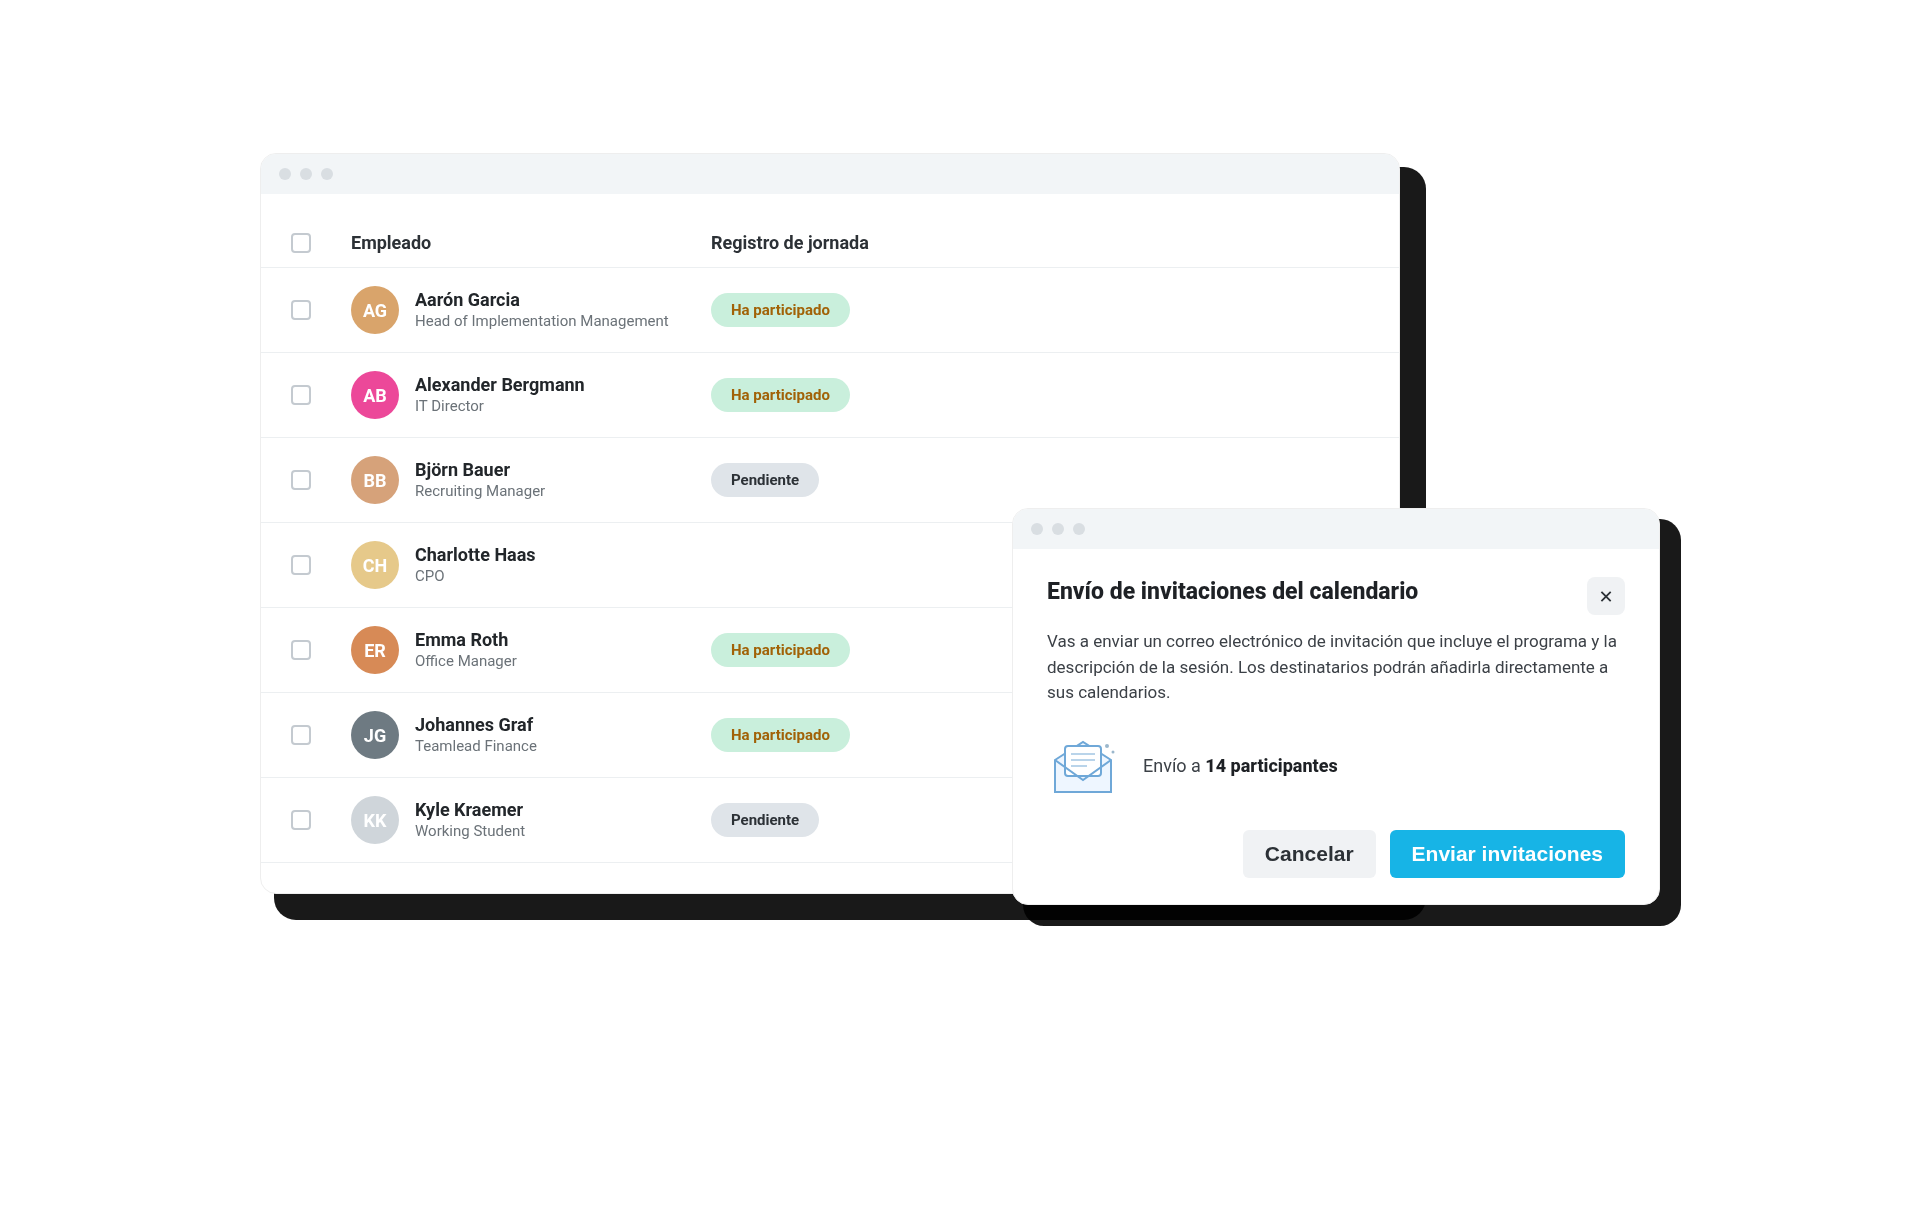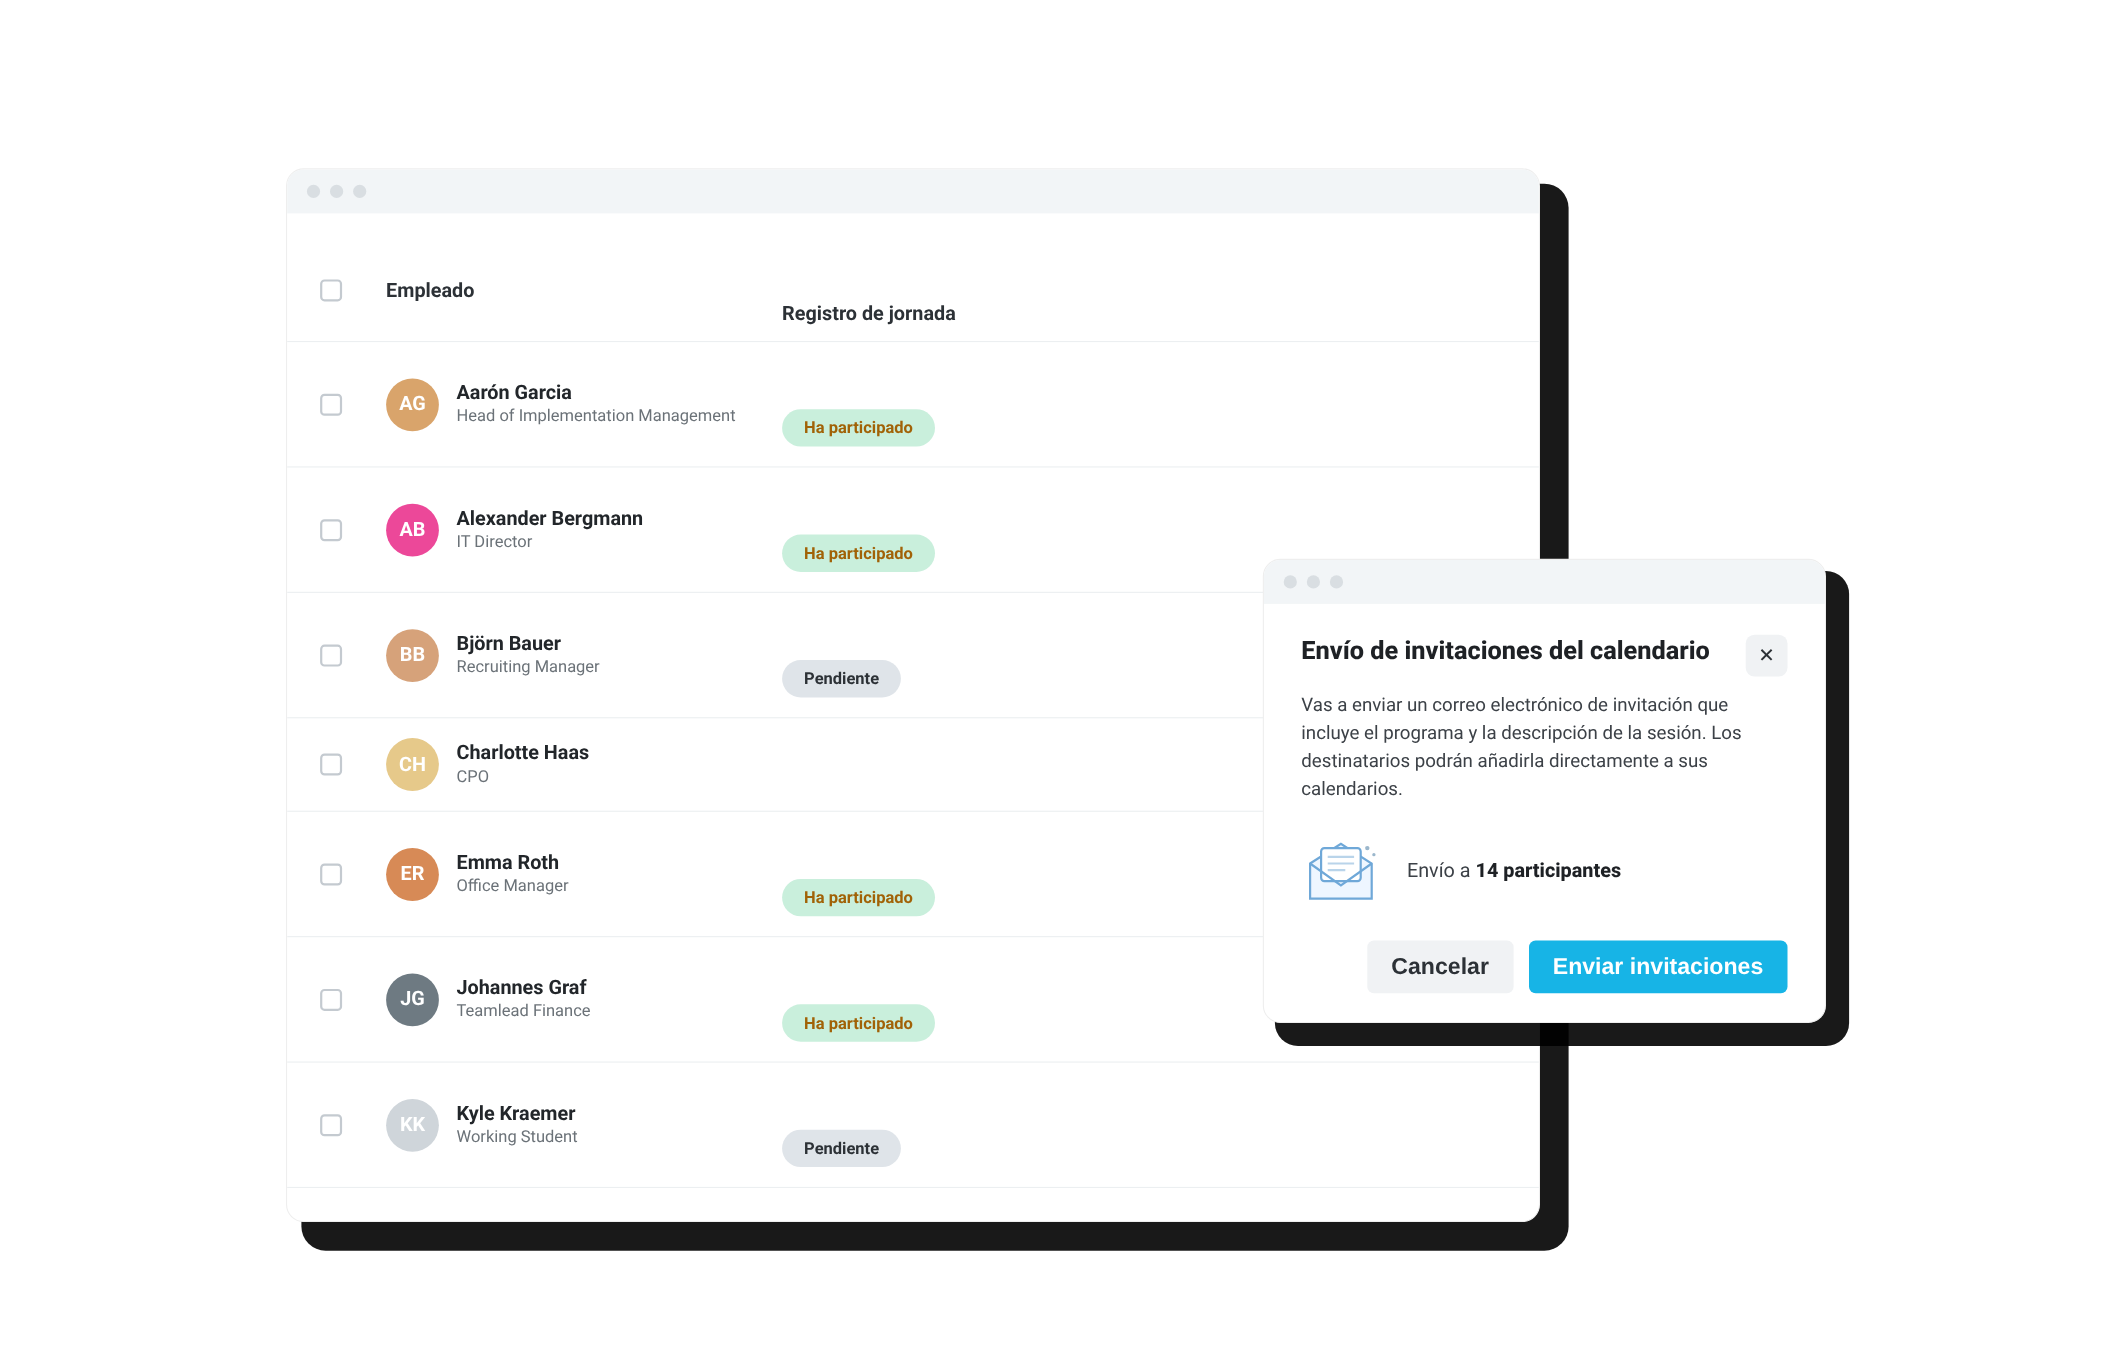--- a/index.html
+++ b/index.html
@@ -50,21 +50,21 @@
     border-bottom: 1px solid #eceff1;
   }
   .data-row {
     display: flex;
     align-items: center;
     padding: 18px 30px;
     border-bottom: 1px solid #eceff1;
   }
   .col-check { width: 60px; display: flex; align-items: center; }
   .col-emp { width: 360px; display: flex; align-items: center; }
-  .col-status { flex: 1; display: flex; align-items: flex-end; margin-top: 43px; }
+  .col-status { flex: 1; display: flex; align-items: flex-end; }
   .chk {
     width: 20px; height: 20px;
     border: 2px solid #c4cad0;
     border-radius: 4px;
     background: #fff;
     cursor: pointer;
   }
   .hdr {
     font-weight: 700;
     color: #2c3136;
@@ -88,21 +88,21 @@
   }
   .badge-green { background: #c9efdc; color: #a16207; }
   .badge-grey  { background: #dfe4e9; color: #2c3136; }
   .badge-pink  { background: #f8d3d3; color: #2c3136; }
 
   
   .modal-window {
     position: absolute;
     right: 0;
     top: 355px;
-    width: 512px;
+    width: 648px;
     background: #fff;
     border-radius: 16px;
     box-shadow: 16px 16px 0 5px rgba(0,0,0,0.9);
     border: 1px solid #eee;
     overflow: hidden;
   }
   .modal-body { padding: 28px 34px 26px 34px; }
   .modal-title-row { display: flex; align-items: flex-start; justify-content: space-between; gap: 12px; }
   .modal-title { font-weight: 800; font-size: 23px; color: #1e2125; line-height: 1.3; max-width: 380px; }
   .close-btn {

